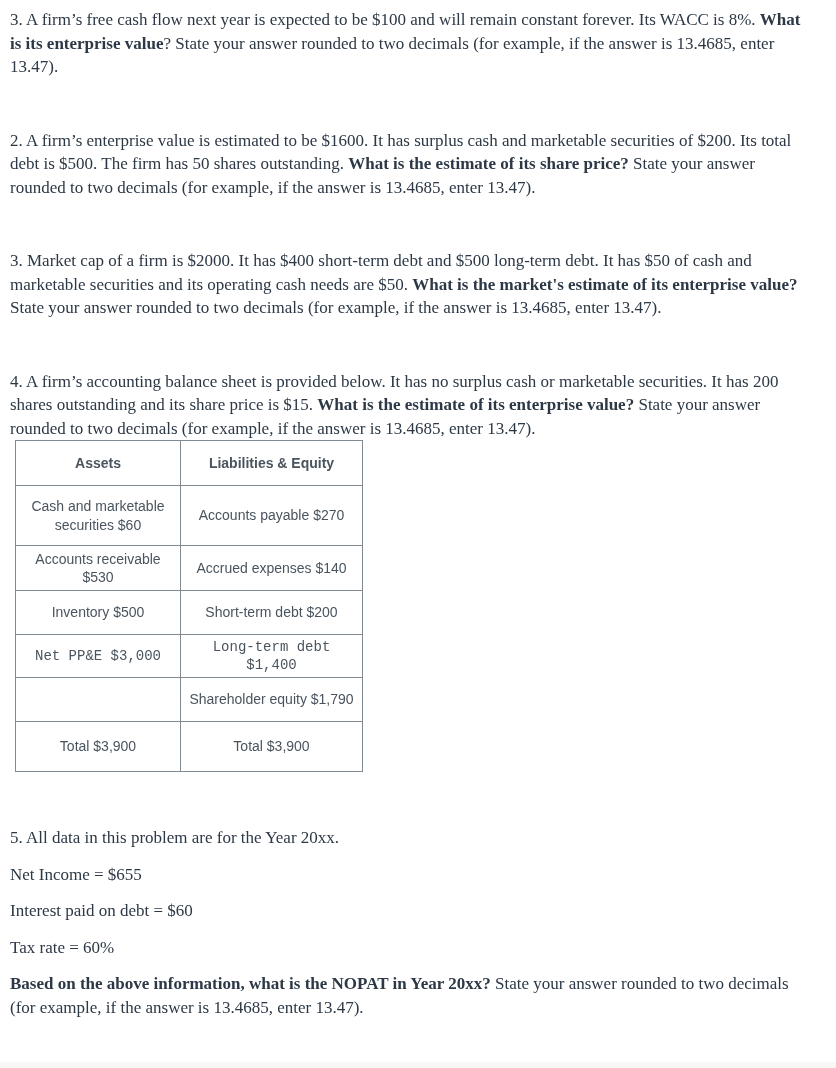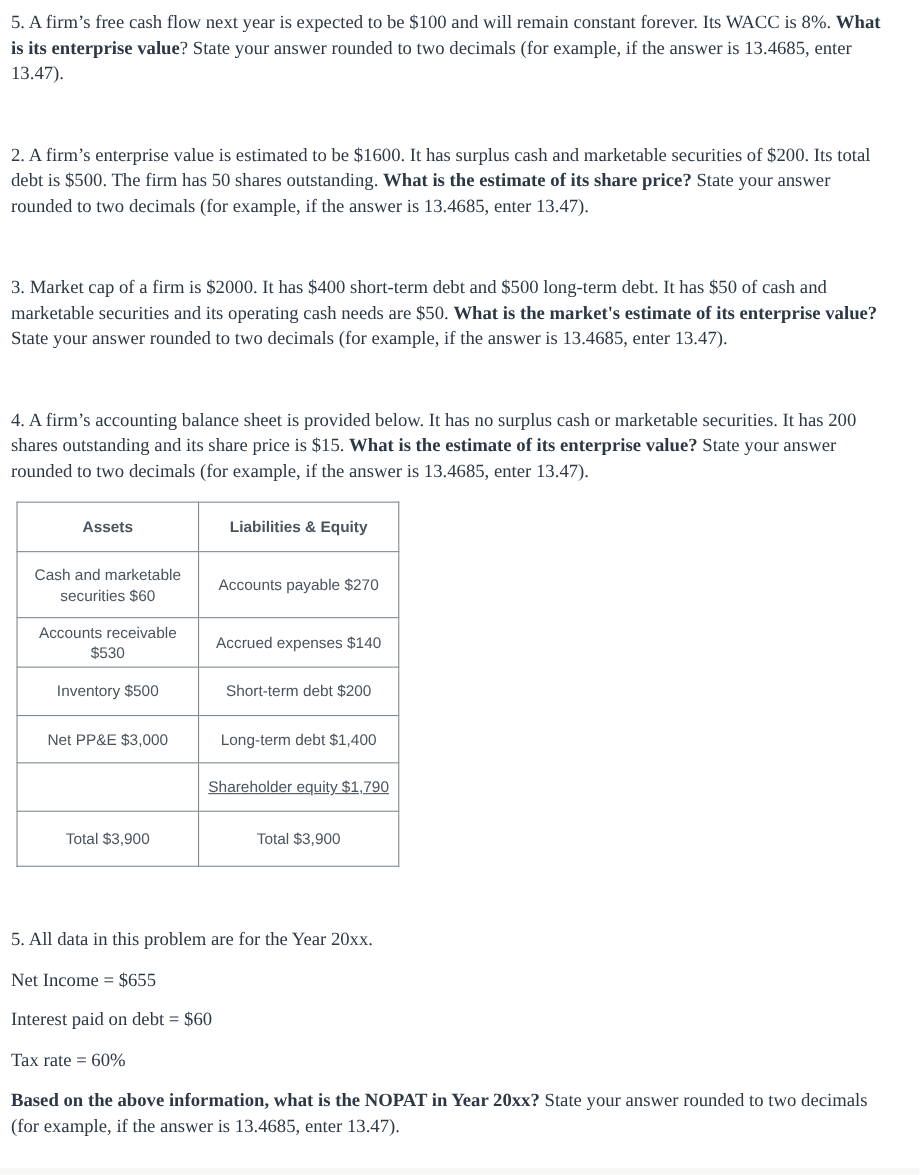--- a/index.html
+++ b/index.html
@@ -12,21 +12,21 @@
     color: var(--body-text, #2c3845);
     padding: 8px 28px 0 10px;
     position: relative;
   }
   p.q {
     font-size: 17px;
     line-height: 23.5px;
   }
   p.q strong { font-weight: bold; }
   .mb-question { margin-bottom: 50px; }
-  .mb-pretable { margin-bottom: 16px; }
+  .mb-pretable { margin-bottom: 0; }
   .mb-small { margin-bottom: 13px; }
 
   table.balance-sheet {
     border-collapse: collapse;
     table-layout: fixed;
     margin-left: 5px;
     margin-bottom: 54px;
     font-family: "Liberation Sans", "DejaVu Sans", sans-serif;
     font-size: 14px;
     color: var(--table-text, #4a545e);
@@ -40,37 +40,37 @@
     text-align: center;
     vertical-align: middle;
     line-height: 18.5px;
     overflow: hidden;
   }
   table.balance-sheet th { font-weight: bold; }
   table.balance-sheet thead tr      { height: 45px; }
   table.balance-sheet tbody tr:nth-child(1) { height: 60px; }
   table.balance-sheet tbody tr:nth-child(2) { height: 45px; }
   table.balance-sheet tbody tr:nth-child(3) { height: 44px; }
-  table.balance-sheet tbody tr:nth-child(4) { height: 43px; }
-  table.balance-sheet tbody tr:nth-child(5) { height: 44px; text-decoration: underline; }
+  table.balance-sheet tbody tr:nth-child(4) { height: 43px; font-family: Liberation Mono, monospace; }
+  table.balance-sheet tbody tr:nth-child(5) { height: 44px; }
   table.balance-sheet tbody tr:nth-child(6) { height: 50px; }
 
   .bottom-strip {
     position: absolute;
     left: 0; right: 0; bottom: 0;
     height: 6px;
     background: #f7f7f6;
   }
 </style>
 </head>
 <body>
 
 <main>
 
-  <p class="q mb-question"><span>5. A firm’s free cash flow next year is expected to be $100 and will remain constant forever. Its WACC is 8%. </span><strong>What is its enterprise value</strong><span>? State your answer rounded to two decimals (for example, if the answer is 13.4685, enter 13.47).</span></p>
+  <p class="q mb-question"><span>3. A firm’s free cash flow next year is expected to be $100 and will remain constant forever. Its WACC is 8%. </span><strong>What is its enterprise value</strong><span>? State your answer rounded to two decimals (for example, if the answer is 13.4685, enter 13.47).</span></p>
 
   <p class="q mb-question"><span>2. A firm’s enterprise value is estimated to be $1600. It has surplus cash and marketable securities of $200. Its total debt is $500. The firm has 50 shares outstanding. </span><strong>What is the estimate of its share price?</strong><span> State your answer rounded to two decimals (for example, if the answer is 13.4685, enter 13.47).</span></p>
 
   <p class="q mb-question"><span>3. Market cap of a firm is $2000. It has $400 short-term debt and $500 long-term debt. It has $50 of cash and marketable securities and its operating cash needs are $50. </span><strong>What is the market's estimate of its enterprise value?</strong><span> State your answer rounded to two decimals (for example, if the answer is 13.4685, enter 13.47).</span></p>
 
   <p class="q mb-pretable"><span>4. A firm’s accounting balance sheet is provided below. It has no surplus cash or marketable securities. It has 200 shares outstanding and its share price is $15. </span><strong>What is the estimate of its enterprise value?</strong><span> State your answer rounded to two decimals (for example, if the answer is 13.4685, enter 13.47).</span></p>
 
   <table class="balance-sheet">
     <colgroup>
         <col class="c1">

